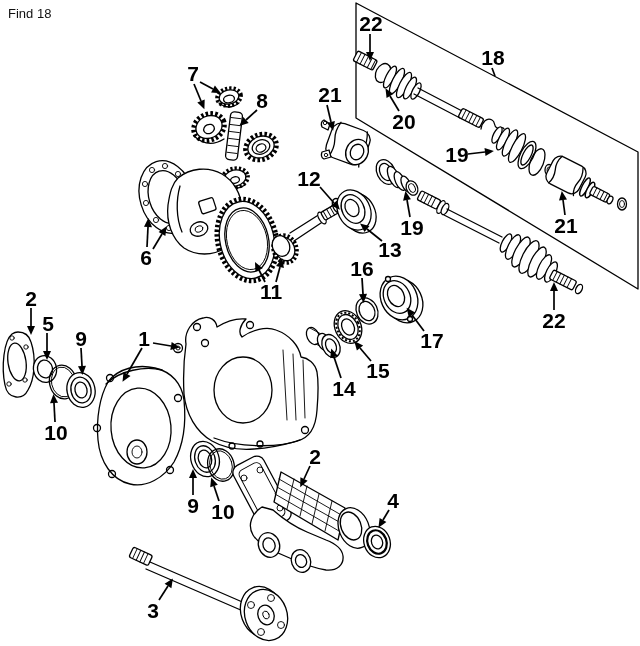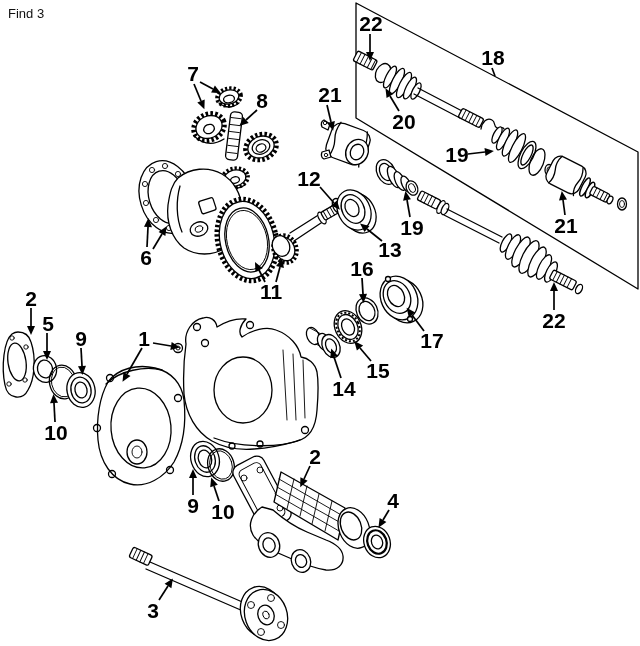--- a/index.html
+++ b/index.html
@@ -14,21 +14,21 @@
   .t2{fill:none;stroke:#000;stroke-width:4;stroke-dasharray:2.2 2;}
   .dash{fill:none;stroke:#000;stroke-width:2;stroke-dasharray:2 2;}
   .leader{stroke:#000;stroke-width:1.7;fill:none;}
   .arrowhead{fill:#000;stroke:none;}
   .callout-text{font-family:"Liberation Sans",sans-serif;font-weight:bold;font-size:21px;fill:#000;}
 </style>
 </head>
 <body>
 
 <div id="stage">
-  <div id="task-label">Find 3</div>
+  <div id="task-label">Find 18</div>
 
   <svg id="diagram" width="640" height="646" viewBox="0 0 640 646" xmlns="http://www.w3.org/2000/svg">
 
     <g>
       <polygon class="ln" points="356,3 638,152 638,289 356,118"></polygon>
     </g>
 
     <g>
       <g transform="rotate(27 365 61)">
         <rect class="p" x="354" y="55" width="22" height="11" rx="2"></rect>

